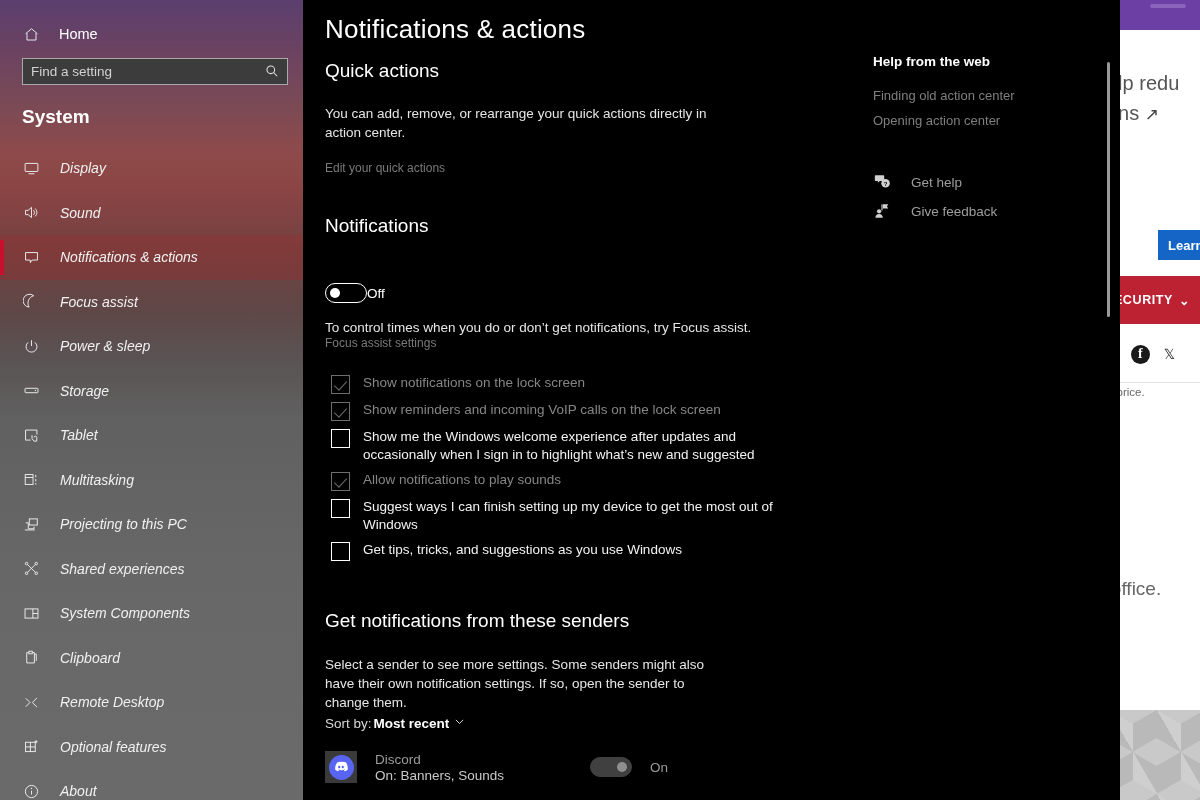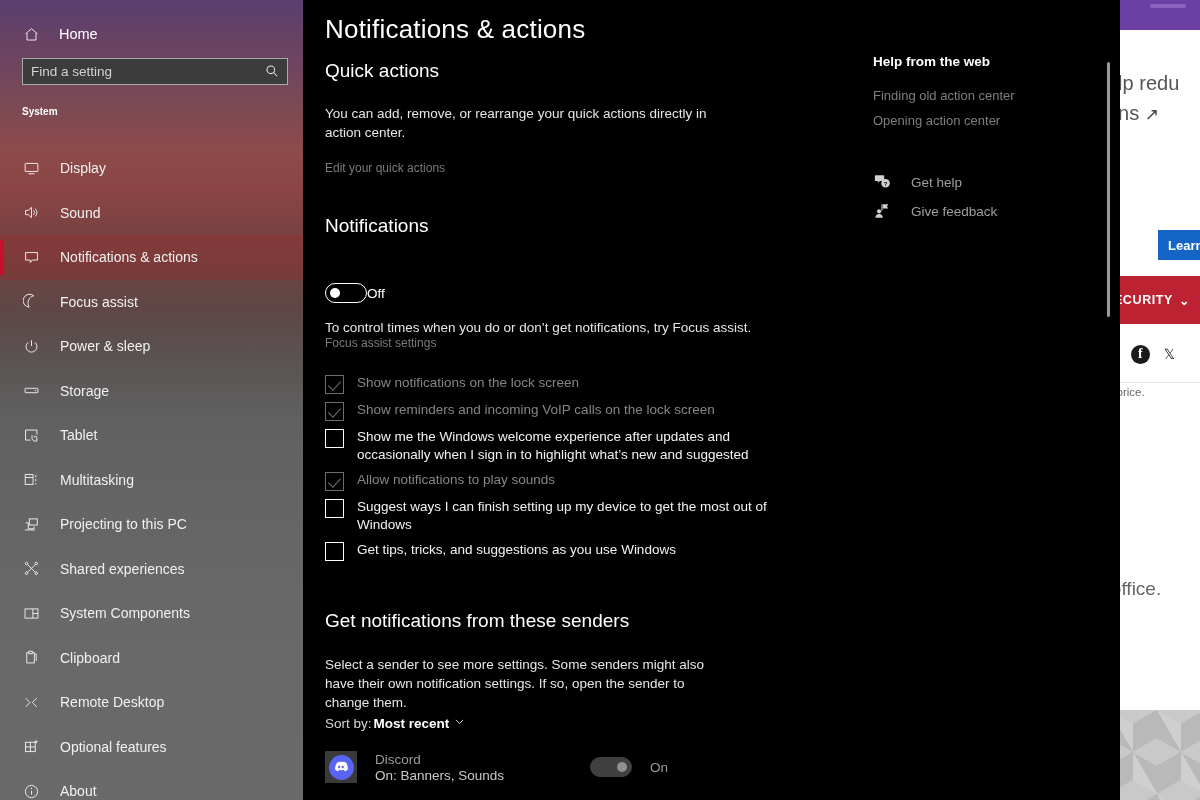--- a/index.html
+++ b/index.html
@@ -109,30 +109,30 @@
   }
   .search-box input {
     flex: 1; background: transparent; border: none; outline: none;
     color: #e8e8e8; font-size: 13.5px; font-family: "Liberation Sans", sans-serif;
   }
   .search-box input::placeholder { color: #d2d2d2; }
   .search-icon { color: #e0e0e0; font-size: 15px; line-height: 1; }
 
   .section-title {
     position: absolute; left: 22px; top: 106px;
-    color: #fff; font-size: 10px; font-weight: bold;
+    color: #fff; font-size: 19px; font-weight: bold;
   }
 
   .nav-list { position: absolute; left: 0; top: 146px; width: 303px; }
   .nav-item {
     position: relative; width: 303px; height: 44.5px;
     display: flex; align-items: center; padding-left: 22px; gap: 20px;
     cursor: default;
   }
-  .nav-item .nav-label { color: #f0f0f0; font-size: 14px; white-space: nowrap; }
+  .nav-item .nav-label { color: #f0f0f0; font-size: 14px; white-space: nowrap; font-style: italic; }
   .nav-item.selected { background: rgba(160, 40, 40, 0.30); }
   .nav-item.selected::before {
     content: ""; position: absolute; left: 0; top: 5px; bottom: 5px;
     width: 4px; background: #c8102e;
   }
   .nav-icon {
     width: 18px; height: 18px; display: flex; align-items: center;
     justify-content: center; color: #f0f0f0; flex: 0 0 18px;
   }
   .nav-icon svg { display: block; }
@@ -169,21 +169,21 @@
   }
   .toggle.on { background: #404040; border-color: #404040; }
   .toggle.on .knob { left: auto; right: 4px; background: #8f8f8f; }
   .toggle-label { color: #fff; font-size: 13.5px; }
   .toggle-label.dim { color: #9a9a9a; }
 
   .focus-note { position: absolute; left: 22px; top: 318px; width: 470px; }
   .focus-link { position: absolute; left: 22px; top: 336px; }
 
   .checklist { position: absolute; left: 22px; top: 374px; width: 460px; }
-  .check-row { display: flex; gap: 13px; margin-bottom: 7px; align-items: flex-start; }
+  .check-row { display: flex; gap: 13px; margin-bottom: 7px; align-items: flex-start; margin-left: 6px; }
   .cbox {
     flex: 0 0 19px; width: 19px; height: 19px; border: 1.5px solid #ffffff;
     position: relative; margin-top: 1px; cursor: pointer; background: transparent;
   }
   .cbox.dim { border-color: #6d6d6d; }
   .cbox.checked::after {
     content: ""; position: absolute; left: 5px; top: 1.5px;
     width: 6px; height: 11px; border: solid #ffffff;
     border-width: 0 1.7px 1.7px 0; transform: rotate(43deg);
   }

